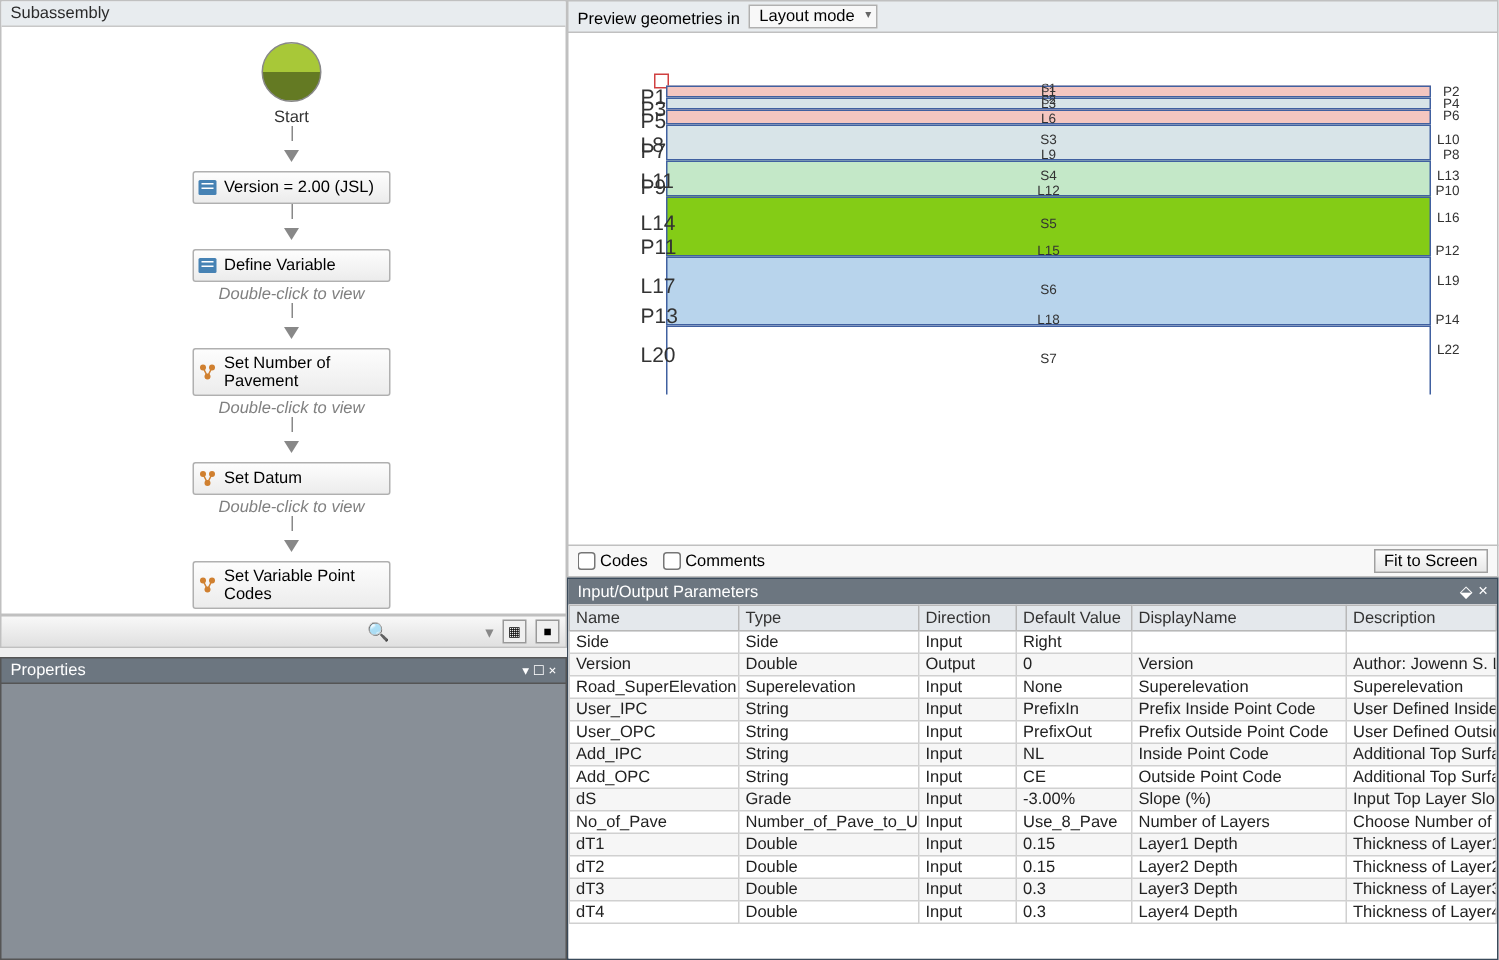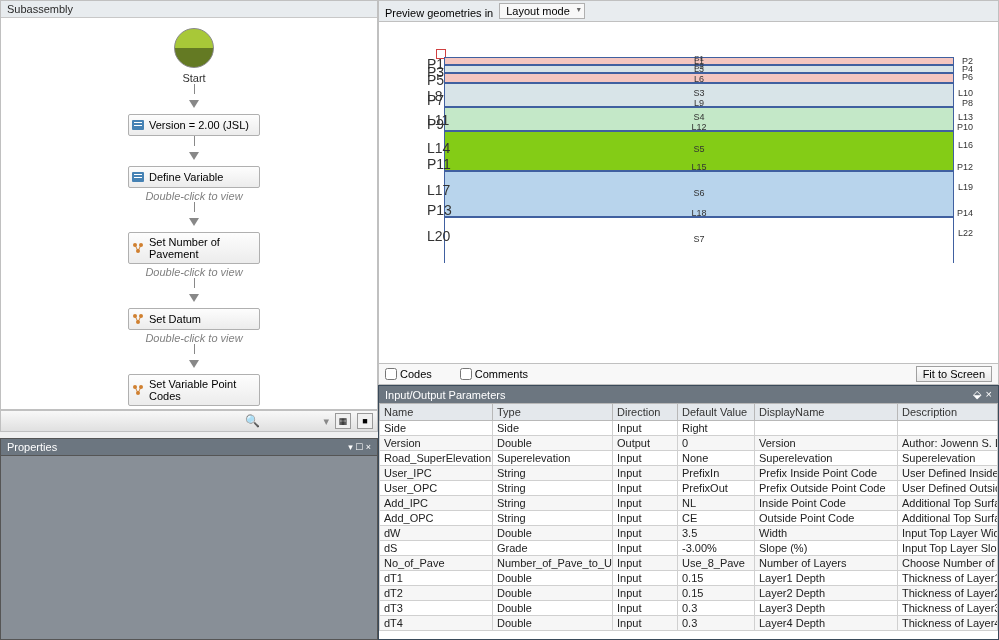--- a/index.html
+++ b/index.html
@@ -45,21 +45,21 @@
 .layer.l3 { height: 10px; background: #f4c6c0; }
 .layer.l4 { height: 24px; background: #d8e4e8; }
 .layer.l5 { height: 24px; background: #c4e8c8; }
 .layer.l6 { height: 40px; background: #84cc16; }
 .layer.l7 { height: 46px; background: #b8d4ec; }
 .layer.l8 { height: 46px; background: #fff; border-bottom: none; }
 .layer .lbl-left { position: absolute; left: -18px; font-size: 14px; color: #333; }
 .layer .lbl-right { position: absolute; right: -20px; font-size: 9px; color: #333; }
 .layer .lbl-center { position: absolute; left: 50%; transform: translateX(-50%); font-size: 9px; color: #333; }
 
-.preview-footer { background: #f8f8f8; border: 1px solid #c0c0c0; border-top: none; padding: 2px 6px; display: flex; align-items: center; gap: 28px; }
+.preview-footer { background: #f8f8f8; border: 1px solid #c0c0c0; border-top: none; padding: 2px 6px; display: flex; align-items: center; gap: 10px; }
 .chk { display: flex; align-items: center; gap: 3px; }
 .chk input { width: 12px; height: 12px; }
 .fit-btn { margin-left: auto; background: linear-gradient(180deg, #fdfdfd, #e8e8e8); border: 1px solid #a0a0a0; padding: 1px 6px; cursor: pointer; }
 
 .params-pane { flex: 1; display: flex; flex-direction: column; border: 1px solid #3a4a5a; }
 .params-header { background: #6c7680; color: #fff; padding: 2px 6px; display: flex; align-items: center; justify-content: center; }
 .params-header .close-row { margin-left: auto; font-size: 10px; display: flex; gap: 4px; }
 .params-table { flex: 1; overflow: auto; background: #fff; }
 .params-table table { border-collapse: collapse; width: 100%; table-layout: fixed; }
 .params-table th { background: #e4e8ec; border: 1px solid #b8b8b8; padding: 2px 4px; text-align: left; font-weight: normal; color: #333; }
@@ -308,28 +308,20 @@
             </tr>
             <tr>
               <td>Add_OPC</td>
               <td>String</td>
               <td>Input</td>
               <td>CE</td>
               <td>Outside Point Code</td>
               <td>Additional Top Surfa</td>
             </tr>
             <tr>
-              <td>dW</td>
-              <td>Double</td>
-              <td>Input</td>
-              <td>3.5</td>
-              <td>Width</td>
-              <td>Input Top Layer Wid</td>
-            </tr>
-            <tr>
               <td>dS</td>
               <td>Grade</td>
               <td>Input</td>
               <td>-3.00%</td>
               <td>Slope (%)</td>
               <td>Input Top Layer Slop</td>
             </tr>
             <tr>
               <td>No_of_Pave</td>
               <td>Number_of_Pave_to_Use</td>

